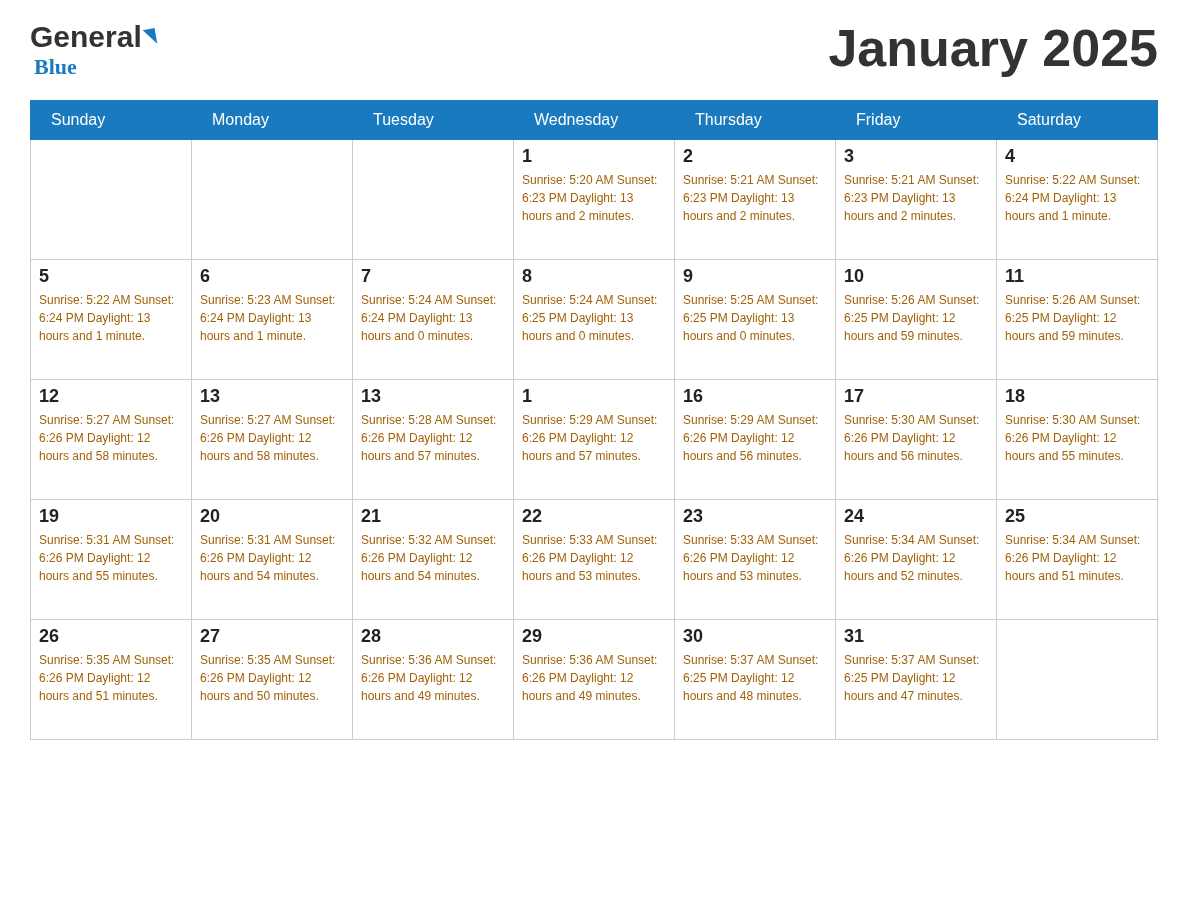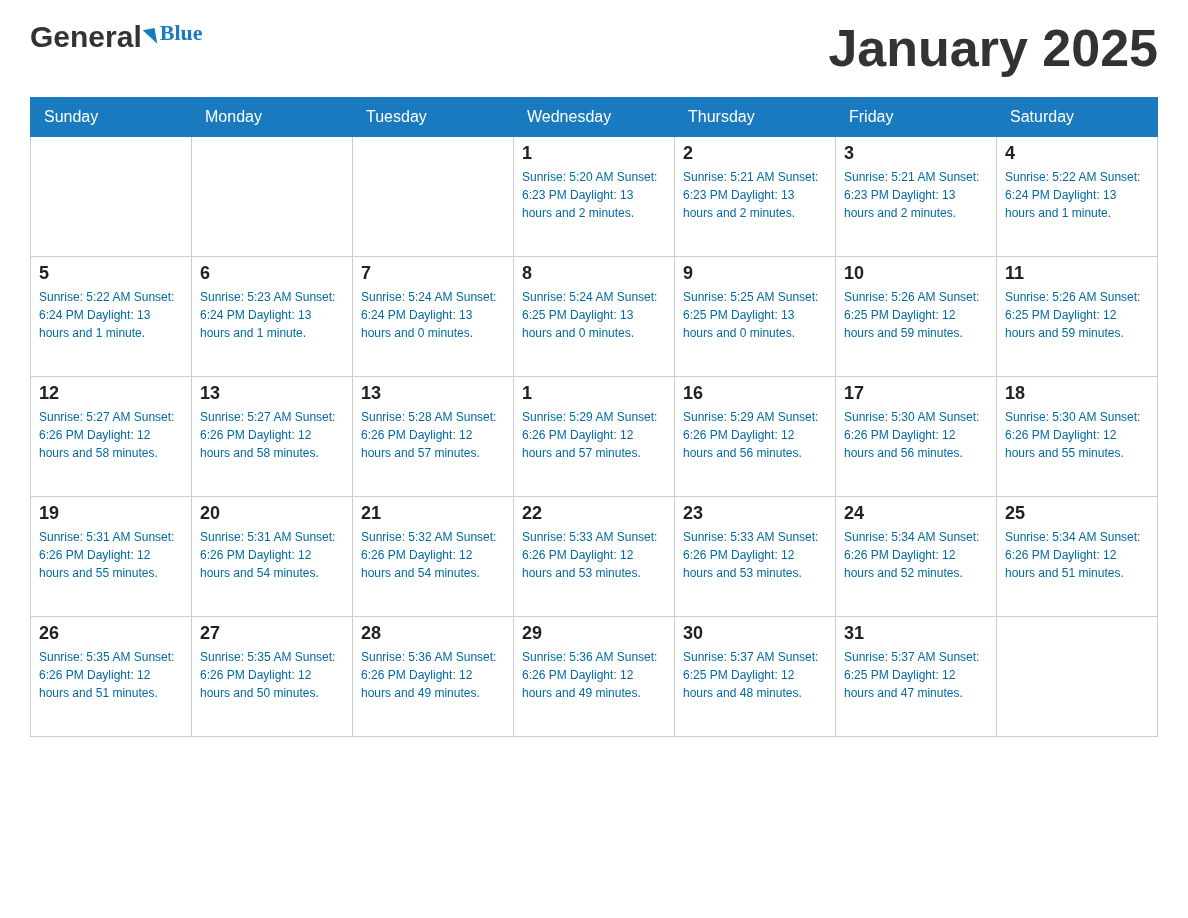--- a/index.html
+++ b/index.html
@@ -12,21 +12,21 @@
       padding: 20px 30px;
     }
     .header {
       display: flex;
       justify-content: space-between;
       align-items: flex-start;
       margin-bottom: 20px;
     }
     .logo {
       display: flex;
-      flex-direction: row;
+      flex-direction: column;
       align-items: flex-start;
     }
     .logo-blue {
       color: #1a7abf;
       font-size: 22px;
       font-weight: bold;
       margin-left: 4px;
       font-family: Liberation Serif, serif;
     }
     .title-area {
@@ -43,21 +43,21 @@
       color: #555;
       margin-top: 4px;
     }
     .calendar {
       width: 100%;
       border-collapse: collapse;
     }
     .calendar th {
       background-color: #1a7abf;
       color: #fff;
-      padding: 10px 13px;
+      padding: 10px 20px;
       text-align: left;
       font-size: 16px;
       font-weight: normal;
       border: 1px solid #1a7abf;
     }
     .calendar td {
       border: 1px solid #ccc;
       vertical-align: top;
       padding: 6px 8px;
       width: 14.28%;
@@ -65,21 +65,21 @@
     }
     .day-number {
       font-size: 18px;
       font-weight: bold;
       color: #222;
       display: block;
       margin-bottom: 4px;
     }
     .day-info {
       font-size: 12px;
-      color: #0369a1;
+      color: #a16207;
       line-height: 1.5;
     }
     .calendar tr td {
       height: 120px;
     }
     .empty-cell {
       background: #fff;
     }
     .logo-row {
       display: flex;

